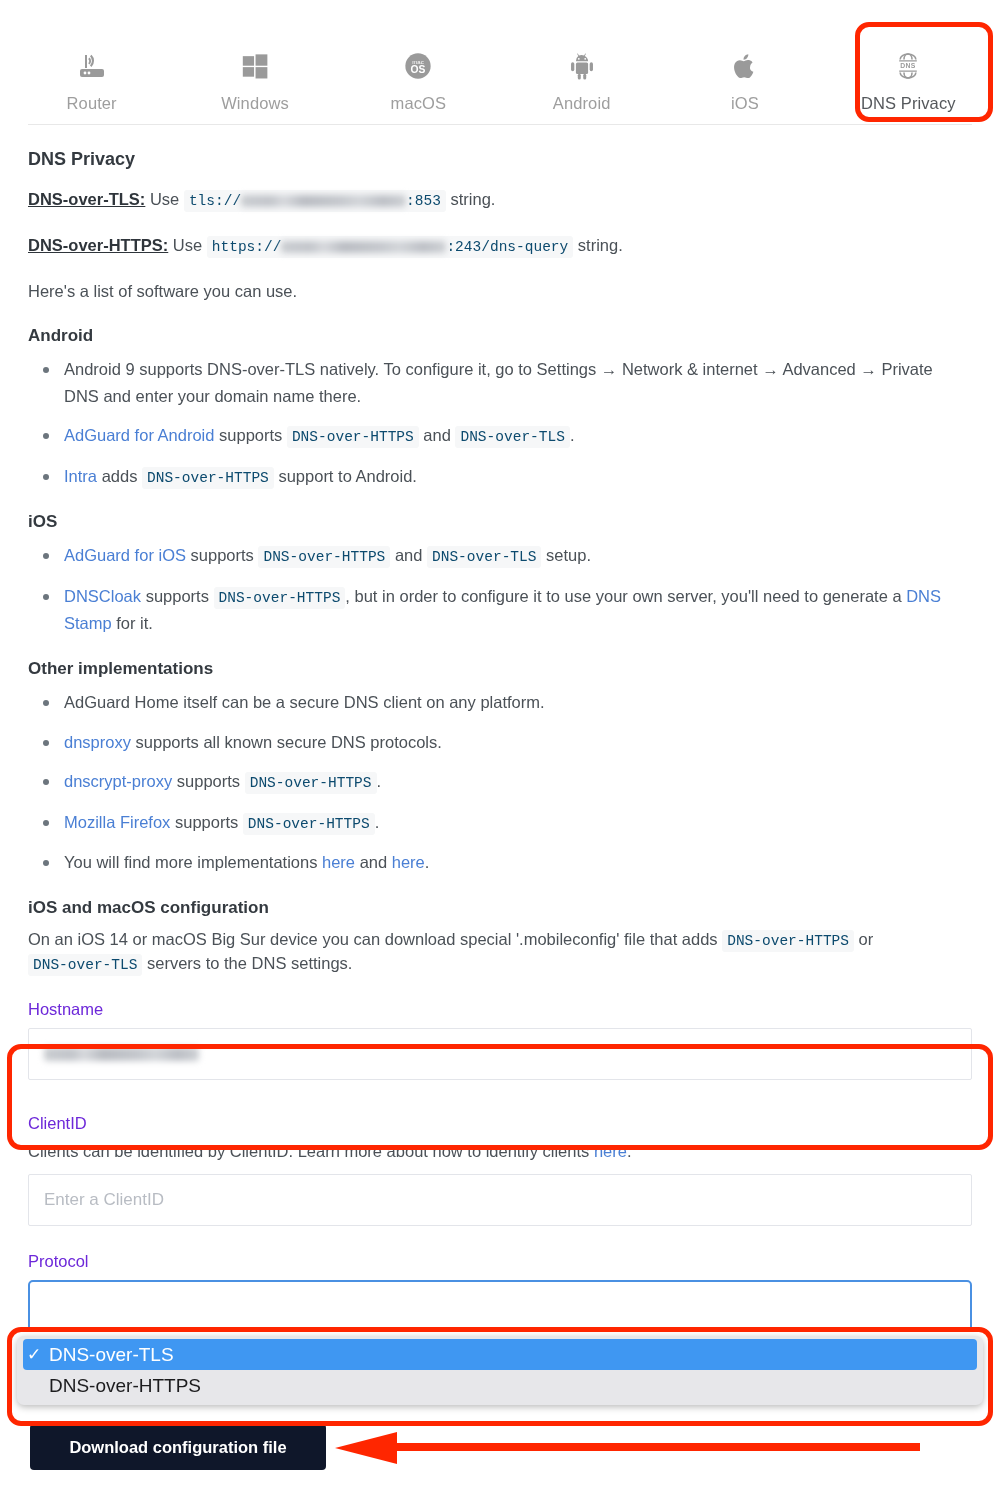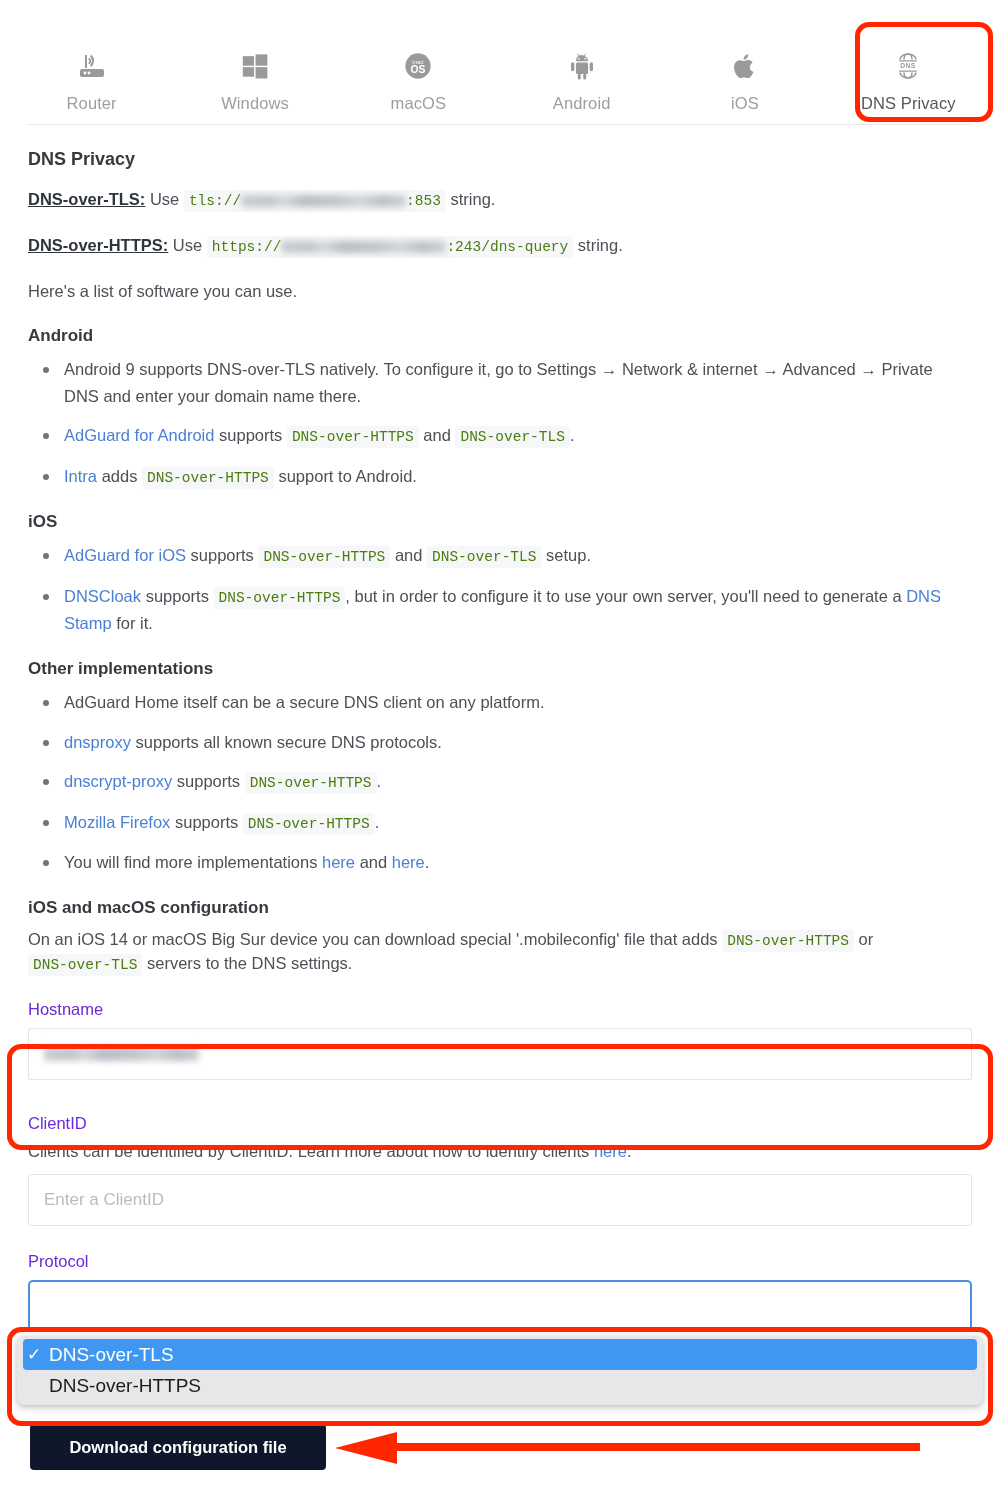--- a/index.html
+++ b/index.html
@@ -73,21 +73,21 @@
     line-height: 1.45;
   }
   p.line b { color: #2f353b; font-weight: bold; text-decoration: underline; }
 
   code.chip {
     font-family: "Liberation Mono", monospace;
     font-size: 14.5px;
     background: #f6f7f8;
     border-radius: 3px;
     padding: 3px 5px;
-    color: #4d7c0f;
+    color: #0c4a6e;
     white-space: nowrap;
   }
   .blurred {
     display: inline-block;
     vertical-align: middle;
     background: linear-gradient(90deg,#c9ccd0 0%,#c2c5ca 18%,#d7d9dd 26%,#b9bcc2 38%,#c4c7cc 60%,#d2d5d9 72%,#bcbfc5 86%,#cdd0d4 100%);
     filter: blur(3.2px);
     border-radius: 3px;
     height: 12px;
   }

